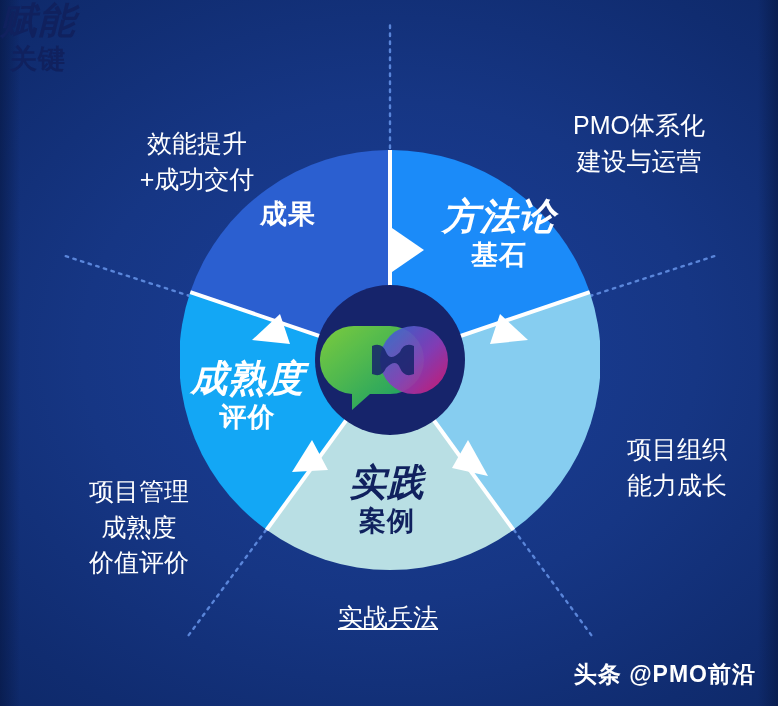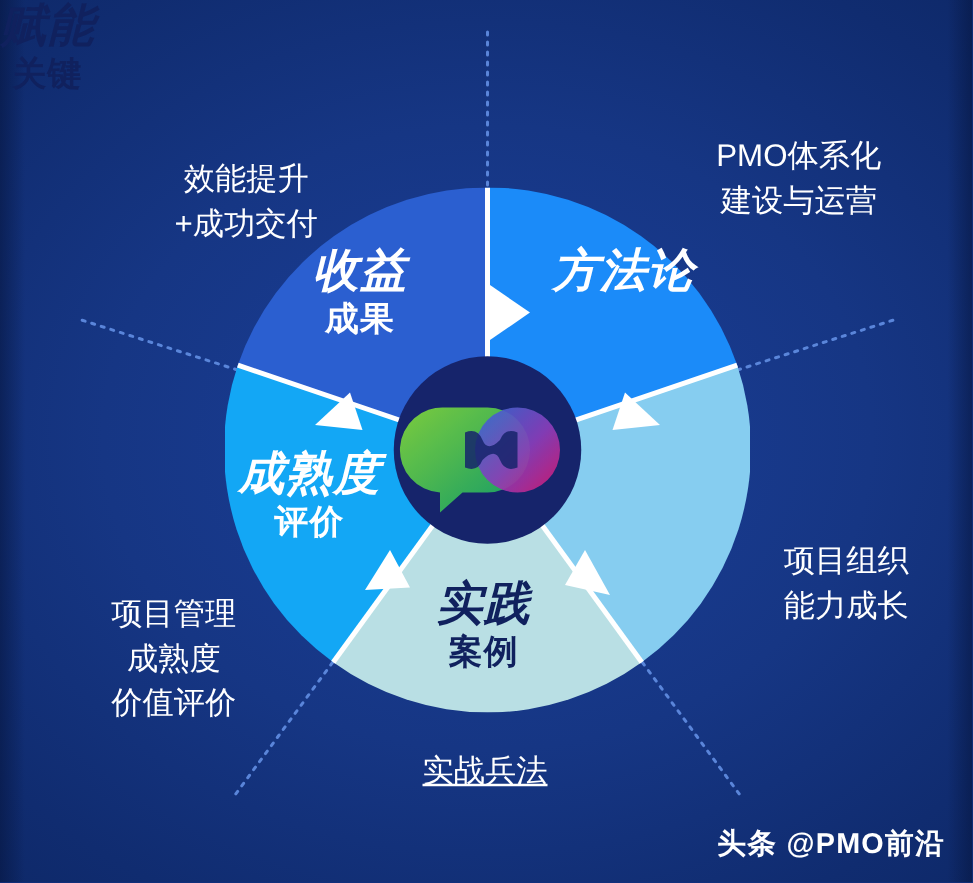--- a/index.html
+++ b/index.html
@@ -183,26 +183,26 @@
         <path d="M176,176 h34 a34,34 0 0,1 0,68 h-20 l-18,16 v-16 a34,34 0 0,1 4,-68 z" fill="url(#gradGreen)"></path>
 
         <circle cx="234" cy="210" r="34" fill="url(#gradPink)" opacity="0.92"></circle>
 
         <path d="M192,196 q10,-4 14,6 q4,10 14,0 q4,-10 14,-6 l0,28 q-10,4 -14,-6 q-4,-10 -14,0 q-4,10 -14,6 z" fill="#16246b" opacity="0.85"></path>
       </g>
     </svg>
   </div>
 
   <div class="seg-label light-text" id="label-shouyi">
-    <div class="seg-title">收益</div>
     <div class="seg-sub">成果</div>
   </div>
 
   <div class="seg-label light-text" id="label-fangfalun">
     <div class="seg-title">方法论</div>
+    <div class="seg-sub">基石</div>
   </div>
 
   <div class="seg-label dark-text" id="label-funeng">
     <div class="seg-title">赋能</div>
     <div class="seg-sub">关键</div>
   </div>
 
   <div class="seg-label dark-text" id="label-shijian">
     <div class="seg-title">实践</div>
     <div class="seg-sub">案例</div>

